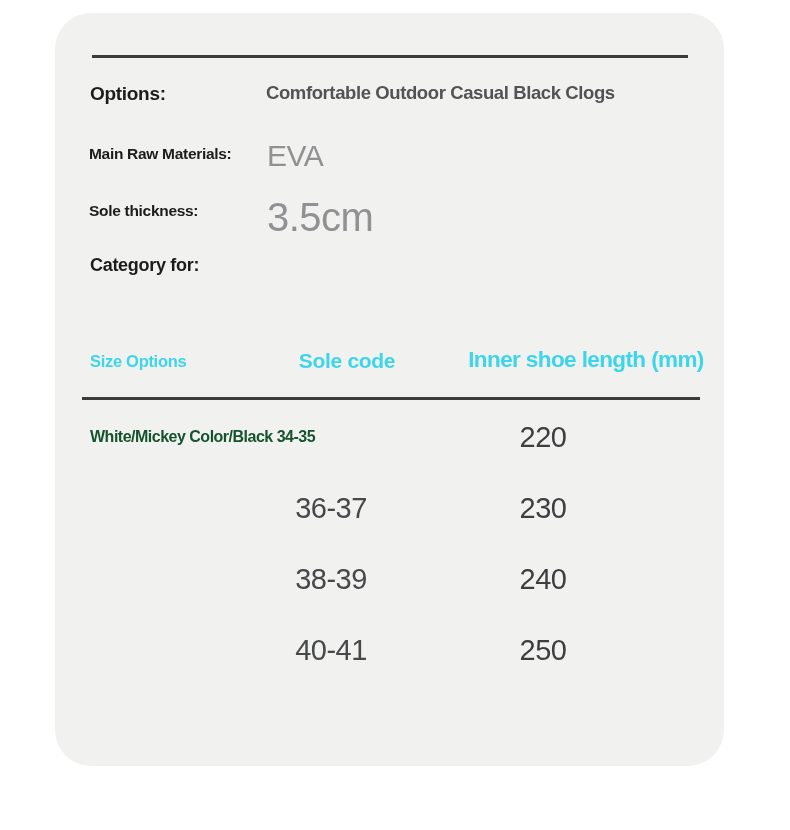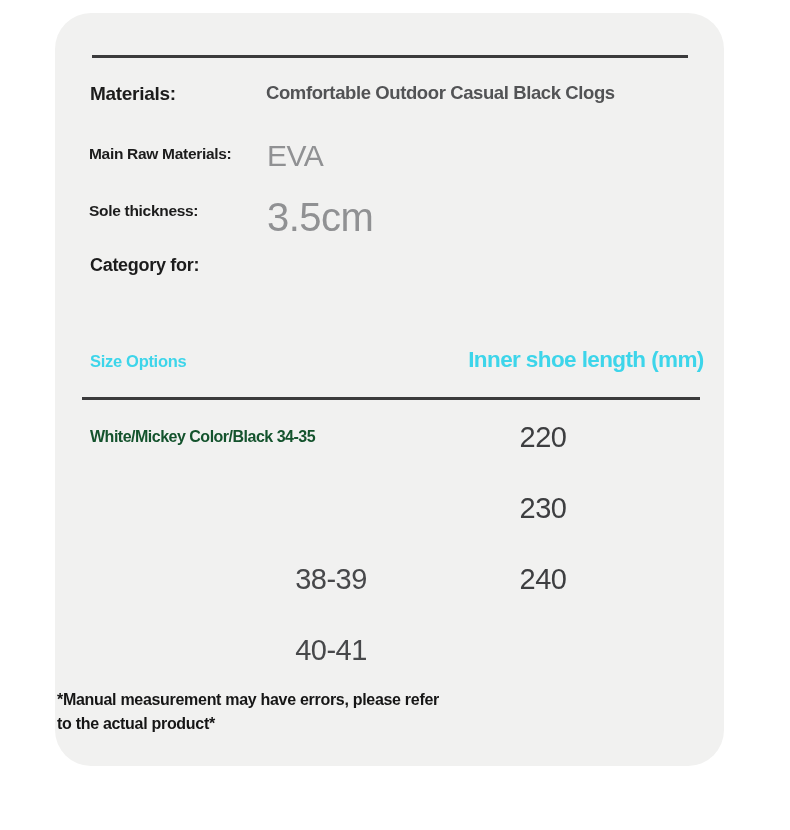--- a/index.html
+++ b/index.html
@@ -89,43 +89,44 @@
   }
 </style>
 </head>
 <body>
 
 <div class="stage">
   <div class="card">
 
     <div class="rule rule-top"></div>
 
-    <div class="el spec-label lbl-category">Materials:</div>
+    <div class="el spec-label lbl-category">Options:</div>
     <div class="el val-category">Comfortable Outdoor Casual Black Clogs</div>
 
     <div class="el spec-label lbl-materials">Main Raw Materials:</div>
     <div class="el val-light val-materials">EVA</div>
 
     <div class="el spec-label lbl-thickness">Sole thickness:</div>
     <div class="el val-light val-thickness">3.5cm</div>
 
     <div class="el spec-label lbl-suitable">Category for:</div>
 
     <div class="el thead th-size" style="color:#3dd5ea">Size Options</div>
+    <div class="el thead th-sole" style="color:#3dd5ea">Sole code</div>
     <div class="el thead th-length" style="color:#3dd5ea">Inner shoe length (mm)</div>
 
     <div class="rule rule-table"></div>
 
     <div class="el row-label r1-label">White/Mickey Color/Black 34-35</div>
     <div class="el cell-len r1">220</div>
 
+    <div class="el cell-sole r2">36-37</div>
     <div class="el cell-len r2">230</div>
 
     <div class="el cell-sole r3">38-39</div>
     <div class="el cell-len r3">240</div>
 
     <div class="el cell-sole r4">40-41</div>
+    <div class="el cell-len r4">250</div>
 
-    <div class="el footnote">*Manual measurement may have errors, please refer
-to the actual product*</div>
 
   </div>
 </div>
 
 </body></html>

